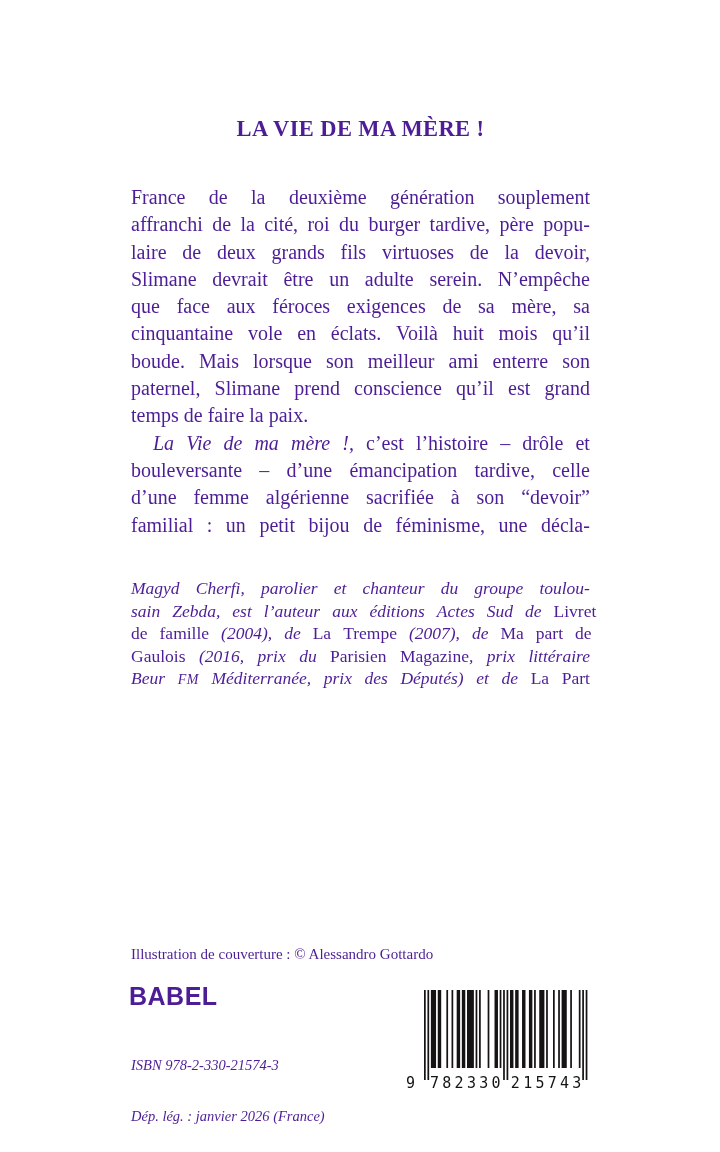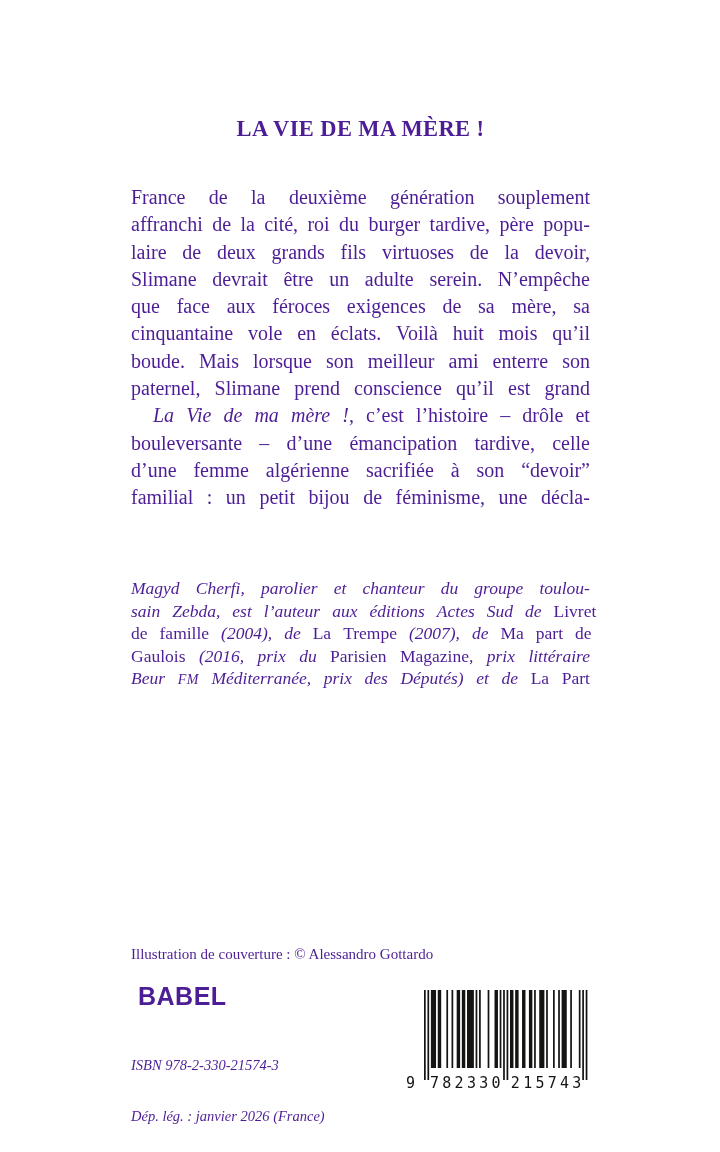--- a/index.html
+++ b/index.html
@@ -23,21 +23,21 @@
   }
   .para .ln.last{display:block;white-space:normal;}
   .synopsis{position:absolute;top:184px;left:131px;width:459px;font-size:20px;}
   .synopsis .ln{height:27.3px;line-height:27.3px;}
   .bio{position:absolute;top:577px;left:131px;width:459px;font-size:17.5px;}
   .bio .ln{height:22.5px;line-height:22.5px;gap:12px;}
   .credit{position:absolute;top:946px;left:131px;font-size:15px;}
   .babel{
     position:absolute;top:983px;left:129px;
     font-family:"Liberation Sans","DejaVu Sans",sans-serif;
-    font-weight:700;font-size:25px;letter-spacing:.5px;line-height:27px;margin-left:9px;
+    font-weight:700;font-size:25px;letter-spacing:.5px;line-height:27px;
   }
   .legal{position:absolute;top:1023px;left:131px;font-size:14.5px;}
   .legal .ln{height:16.8px;line-height:16.8px;margin-top:34px;}
   .st-i{font-style:italic;}
   .st-bi{font-weight:700;font-style:italic;}
   .st-is{font-style:italic;font-size:.8em;letter-spacing:.5px;}
   .barcode{position:absolute;top:990px;left:404px;width:190px;height:100px;}
   .barcode svg{display:block;width:190px;height:100px;}
   .barcode text{font-family:"DejaVu Sans Mono","Liberation Mono",monospace;font-size:15px;fill:#151413;}
 </style>
@@ -122,20 +122,21 @@
       </div>
       <div class="ln">
         <span><span>paternel,</span></span>
         <span><span>Slimane</span></span>
         <span><span>prend</span></span>
         <span><span>conscience</span></span>
         <span><span>qu’il</span></span>
         <span><span>est</span></span>
         <span><span>grand</span></span>
       </div>
+      <div class="ln last"><span>temps de faire la paix.</span></div>
       <div class="ln" style="padding-left: 22px;">
         <span><span class="st-i">La</span></span>
         <span><span class="st-i">Vie</span></span>
         <span><span class="st-i">de</span></span>
         <span><span class="st-i">ma</span></span>
         <span><span class="st-i">mère</span></span>
         <span><span class="st-i">!,</span></span>
         <span><span>c’est</span></span>
         <span><span>l’histoire</span></span>
         <span><span>–</span></span>

